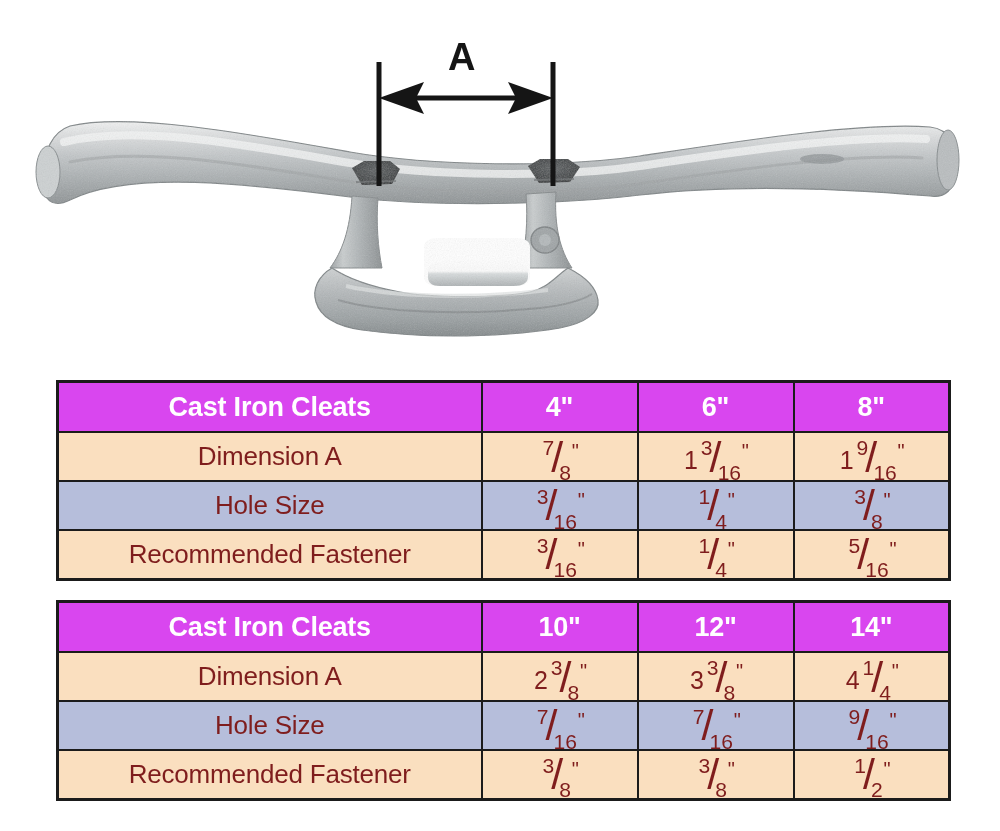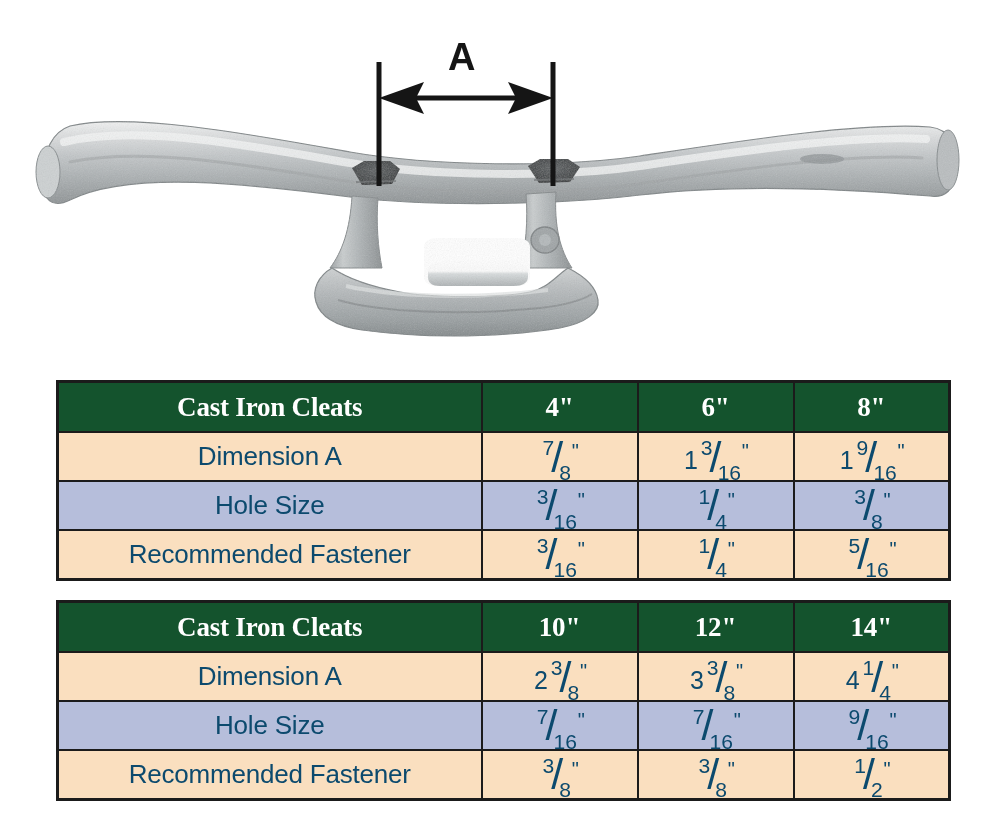--- a/index.html
+++ b/index.html
@@ -59,31 +59,30 @@
   }
   #table-1 { left: 56px; top: 380px; width: 892px; }
   #table-2 { left: 56px; top: 600px; width: 892px; }
 
   .spec-table td, .spec-table th {
     border: 2px solid #1b1b1b;
     padding: 0;
     height: 44px;
     text-align: center;
     vertical-align: middle;
-    color: #0c4a6e;
+    color: #7f1d1d;
   }
 
   .spec-table thead th {
-    background: #14532d;
+    background: #d946ef;
     color: #ffffff;
     font-weight: bold;
     font-size: 27px;
     height: 48px;
     letter-spacing: -0.2px;
-    font-family: Liberation Serif, serif;
   }
   .spec-table thead th.hdr-title {
     font-size: 27px;
   }
 
   .row-label {
     font-size: 26px;
     font-weight: normal;
     letter-spacing: -0.2px;
   }

